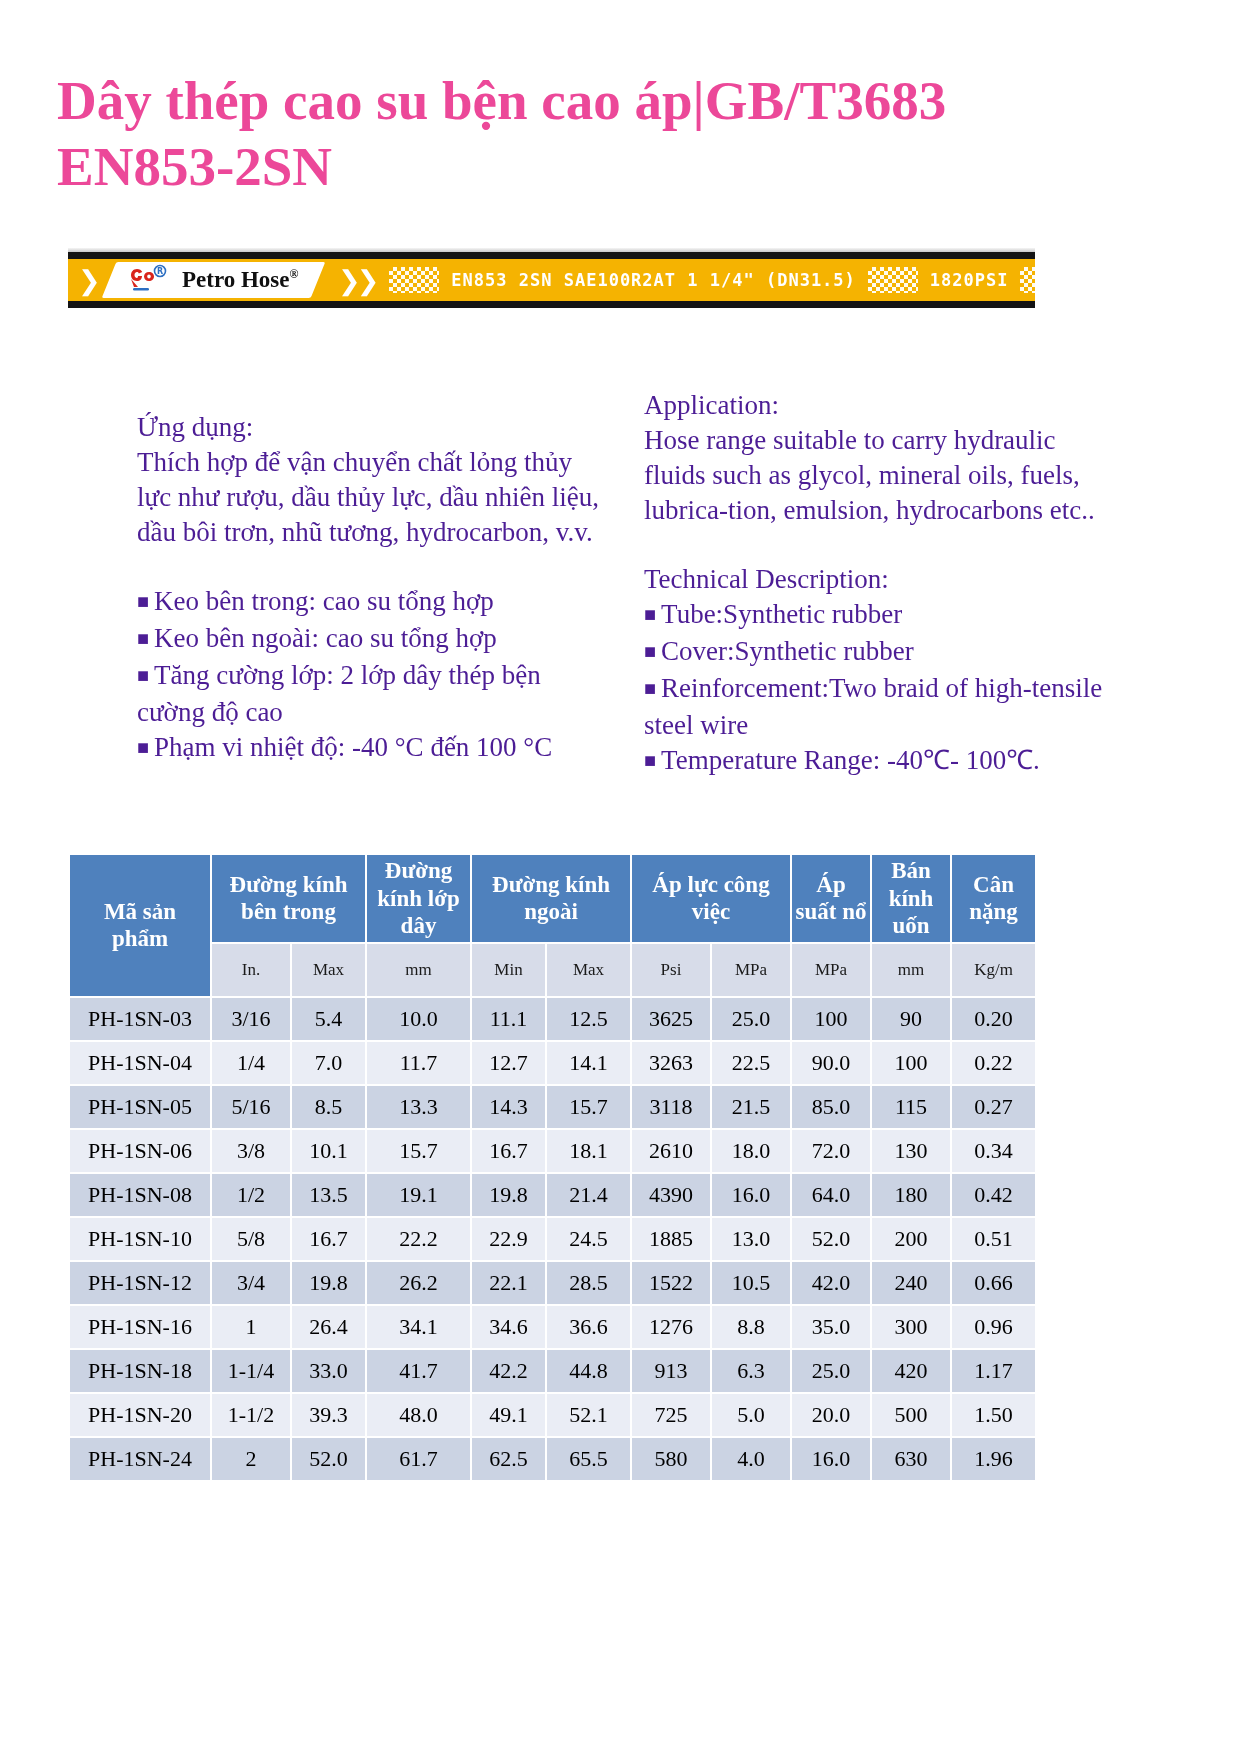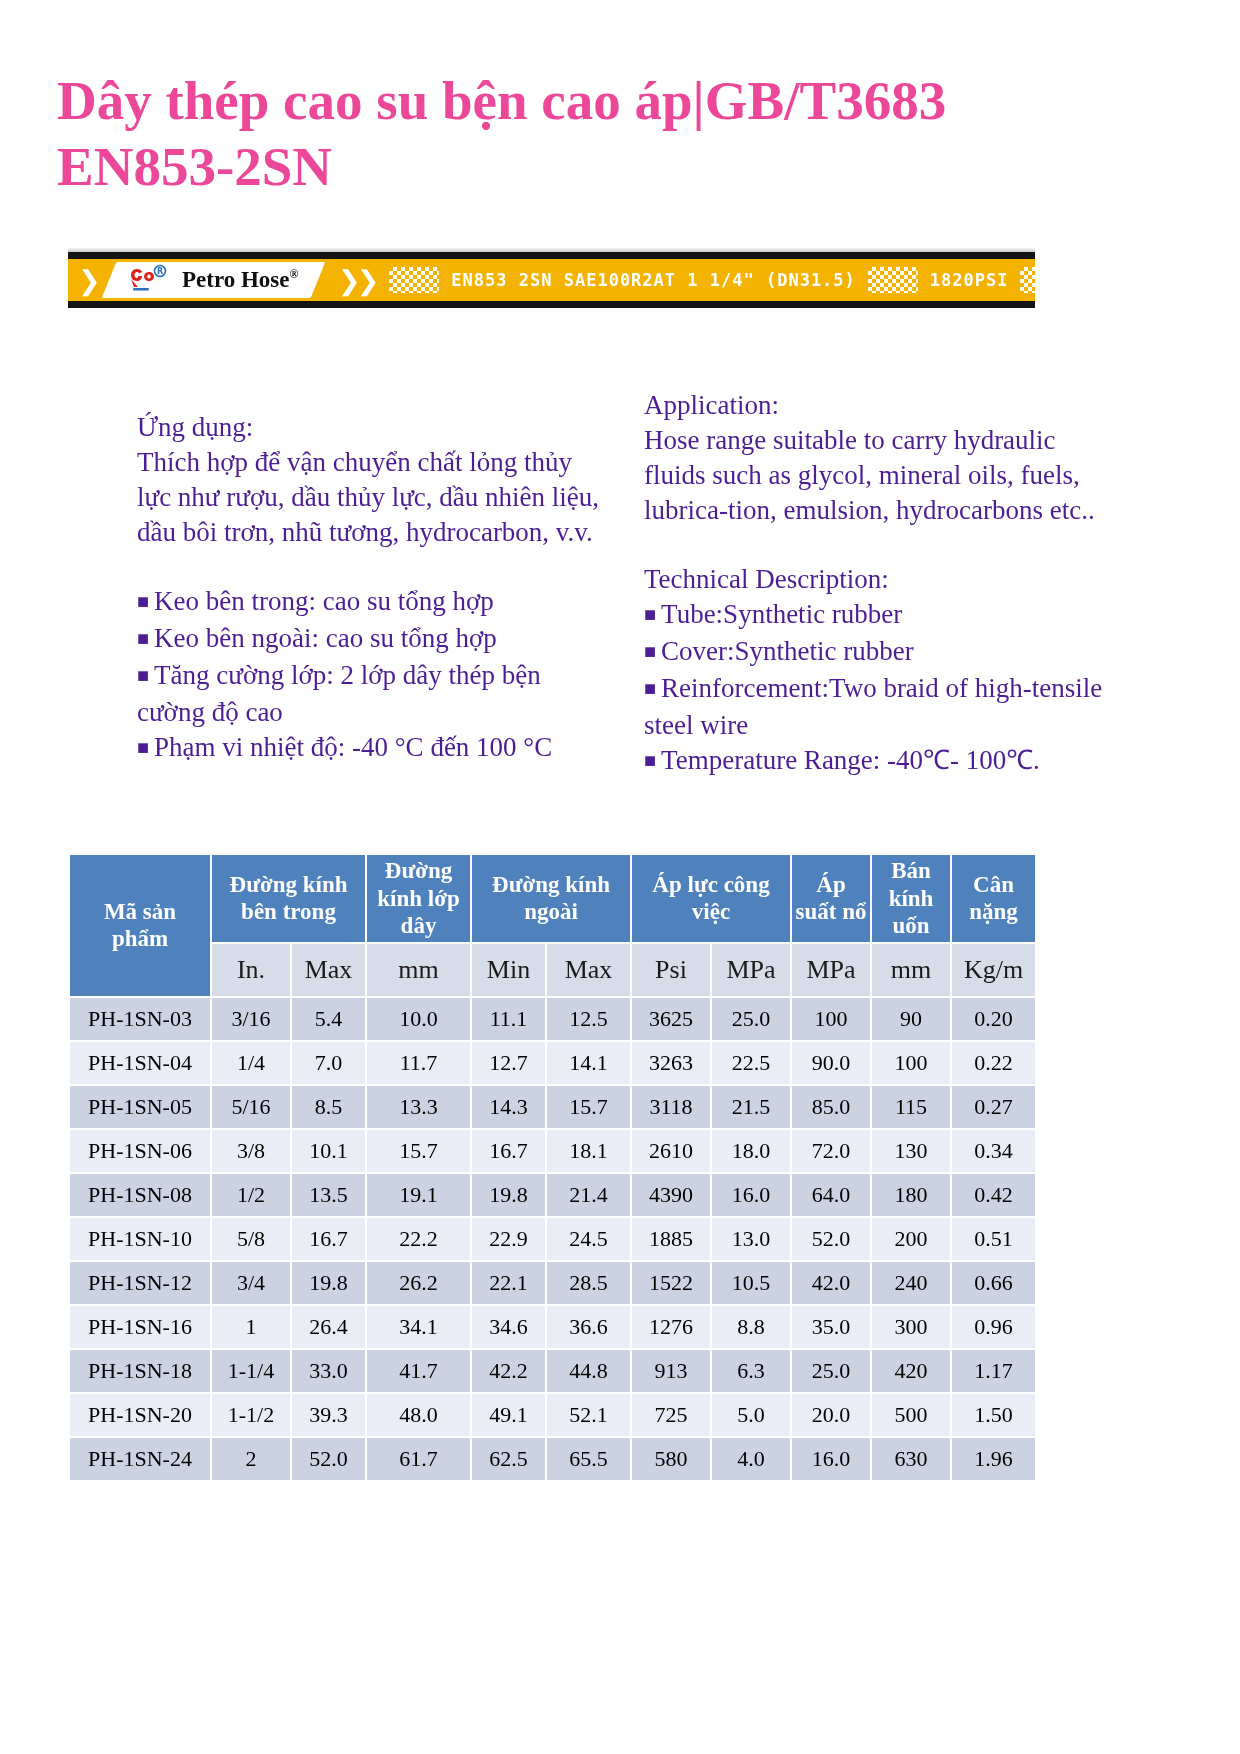--- a/index.html
+++ b/index.html
@@ -75,21 +75,21 @@
     border-collapse:collapse;table-layout:fixed;
     font-family:"Liberation Serif",serif;
   }
   table.spec th,table.spec td{
     border:2px solid #fff;text-align:center;vertical-align:middle;padding:2px 3px;
   }
   table.spec thead th{color:#fff;background:var(--header-bg);font-weight:bold;
     font-size:23px;line-height:1.2;}
   table.spec thead tr.group-row th{height:64px;}
   table.spec thead tr.sub-row th{
-    background:var(--subheader-bg);color:#1a1a1a;font-weight:normal;height:54px;font-size:26px;
+    background:var(--subheader-bg);color:#1a1a1a;font-weight:normal;height:54px;font-size:17px;
   }
   table.spec tbody td{font-size:22px;height:44px;color:#000;}
   table.spec tbody tr.dark td{background:var(--row-dark);}
   table.spec tbody tr.light td{background:var(--row-light);}
 
   
   .footer{
     position:absolute;top:1612px;right:64px;
     display:flex;align-items:center;gap:22px;color:var(--footer-blue);
   }

